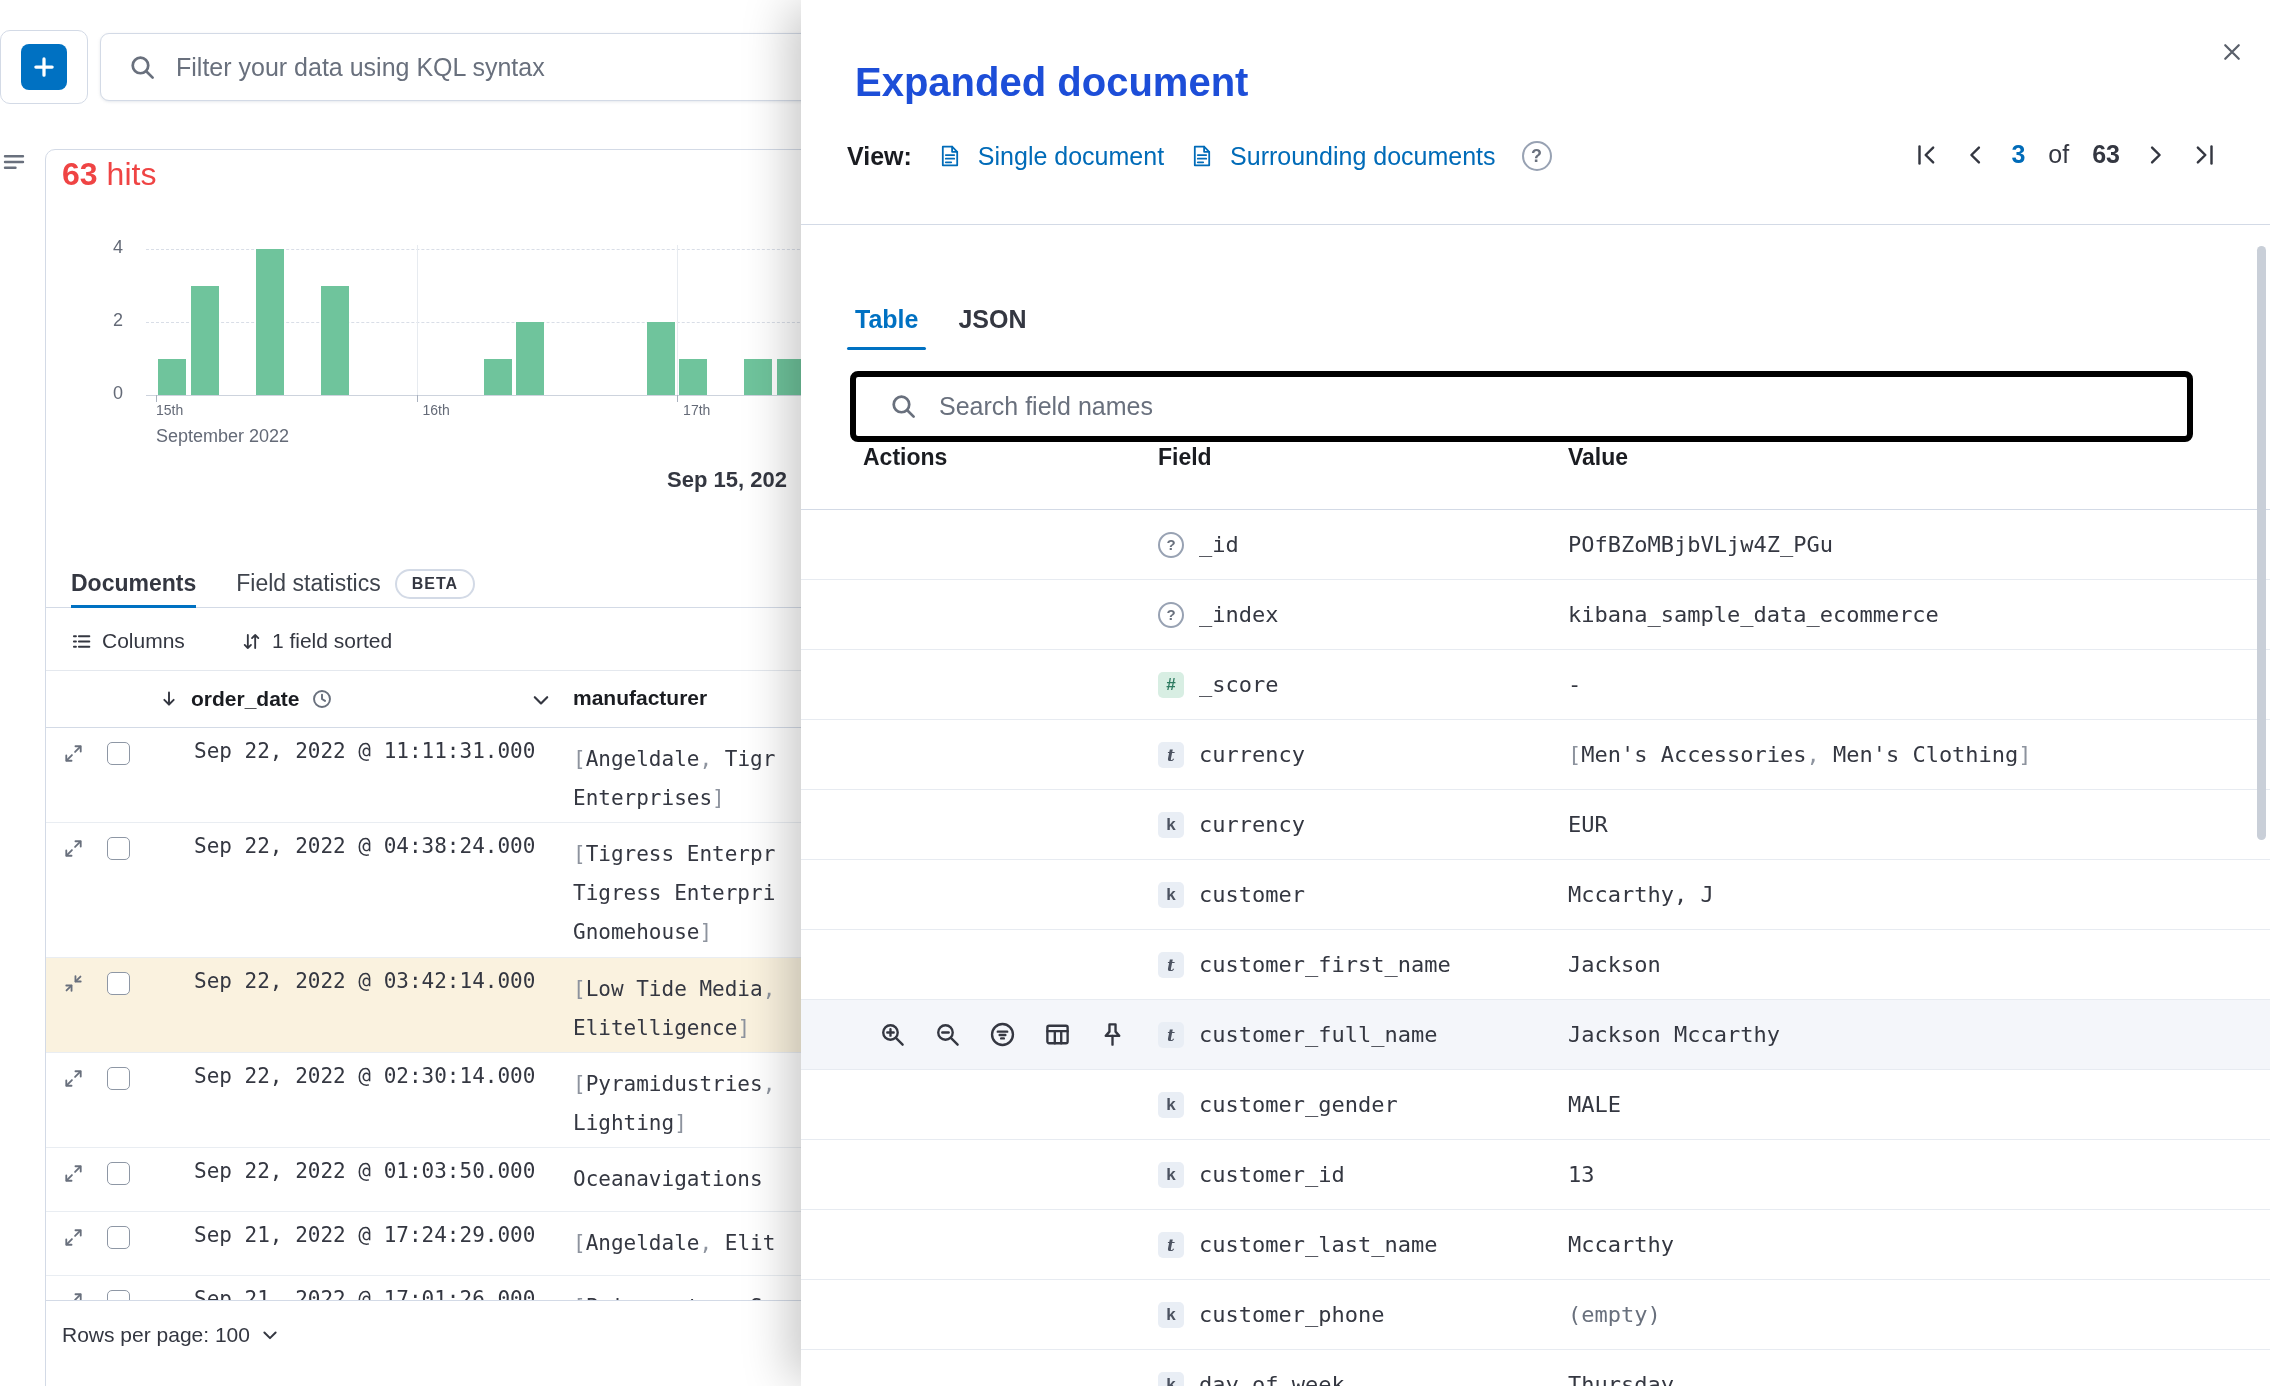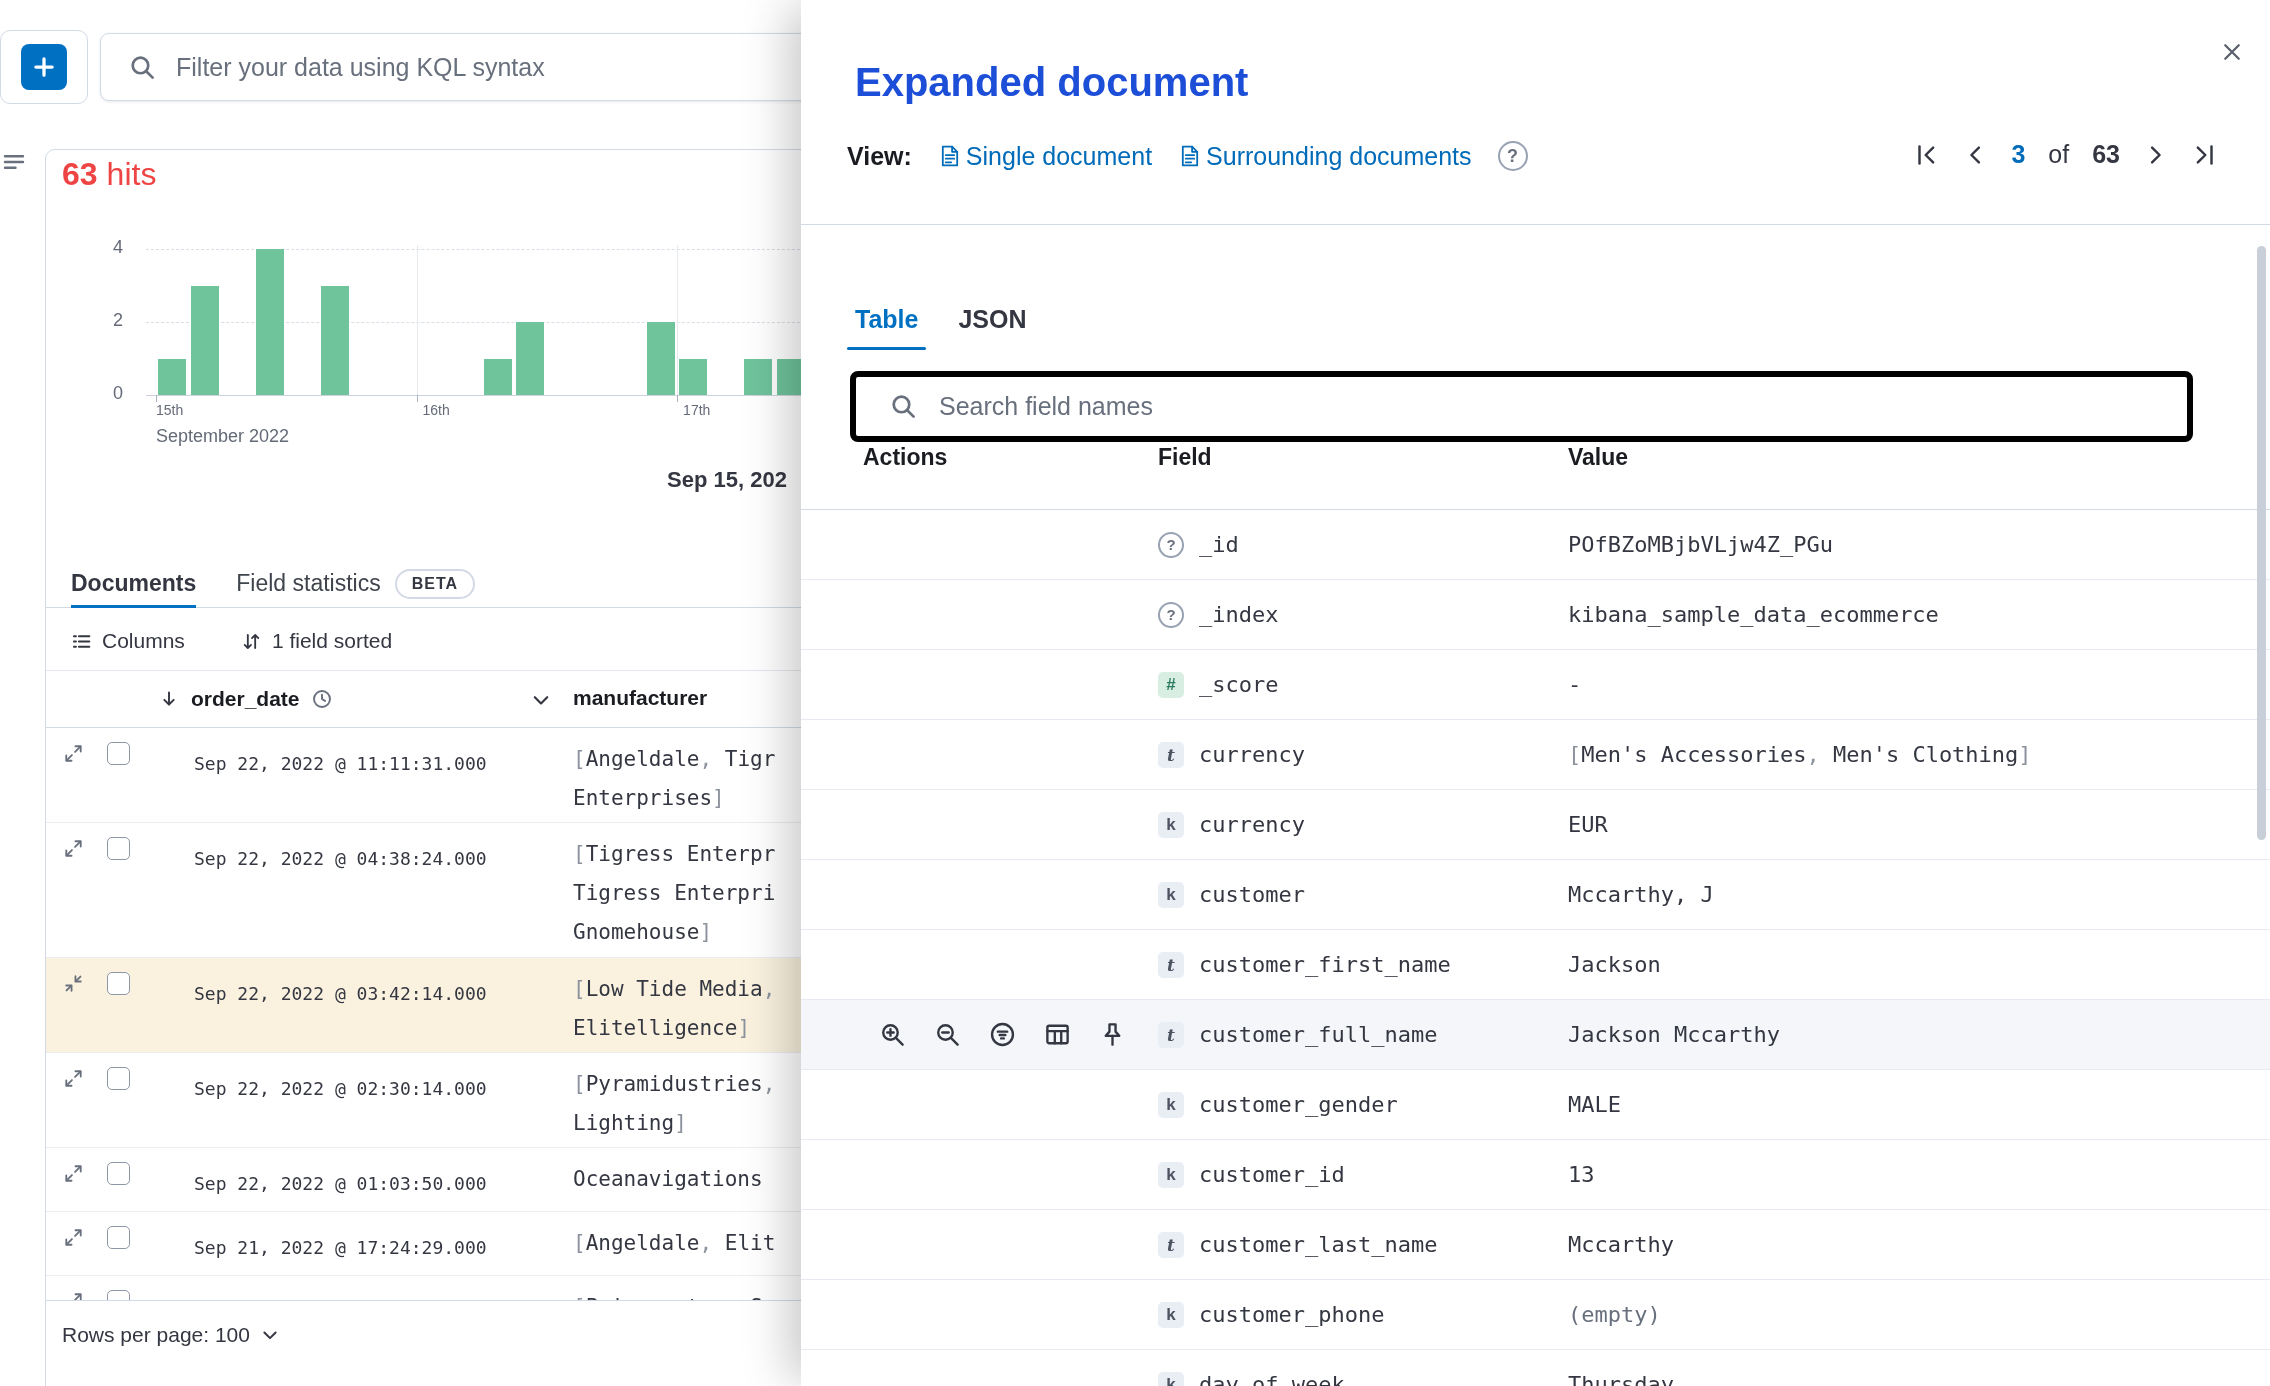--- a/index.html
+++ b/index.html
@@ -66,37 +66,37 @@
   .hicon{width:22px;height:22px;color:#343741;flex:none}
   .hicon.clock{color:#69707d}
   .h-chev{position:absolute;left:484px;top:18px;width:22px;height:22px;color:#343741;cursor:pointer}
   .h-manu{position:absolute;left:527px;top:15px}
   #doc-rows{position:absolute;left:0;top:578px;width:100%}
   .doc-row{position:relative;width:100%;border-bottom:1px solid #e9edf2;background:#fff}
   .doc-row.hl{background:#faf2df}
   .expand-btn{position:absolute;left:17px;top:15px;width:21px;height:21px;color:#69707d;cursor:pointer}
   .checkbox{position:absolute;left:61px;top:14px;width:23px;height:23px;border:1px solid #8e97a5;
     border-radius:5px;background:#fff;cursor:pointer}
-  .cell-date{position:absolute;left:148px;top:16px;font-size:18px;line-height:39px;white-space:nowrap}
+  .cell-date{position:absolute;left:148px;top:4px;font-size:21px;line-height:39px;white-space:nowrap}
   .cell-manu{position:absolute;left:527px;top:12px;font-size:21px;line-height:39px;white-space:nowrap}
   .pnc{color:#8d939e}
   .grid-footer{position:absolute;left:0;top:1150px;width:100%;height:100px;border-top:1px solid #d3dae6;
     background:#fff;display:flex;align-items:flex-start;padding:22px 0 0 16px}
   .rpp{display:flex;align-items:center;gap:10px;font-size:21px;color:#343741;cursor:pointer}
   .rpp .chev{width:20px;height:20px;color:#343741}
 
   
   .flyout{position:absolute;left:801px;top:0;width:1469px;height:1386px;background:#fff;z-index:20;
     box-shadow:-18px 0 44px -6px rgba(0,0,0,.22)}
   .fly-close{position:absolute;right:16px;top:30px;width:44px;height:44px;border:none;background:transparent;
     color:#5a606b;cursor:pointer;padding:10px}
   .fly-title{position:absolute;left:46px;top:52px;margin:8px;font-size:40px;font-weight:700;color:#1d4ed8}
   .view-row{position:absolute;left:46px;top:138px;height:36px;display:flex;align-items:center;gap:26px;font-size:25px}
   .view-label{font-weight:700;color:#1a1c21}
-  .view-link{display:flex;align-items:center;gap:4px;color:#006bb8;text-decoration:none;cursor:pointer}
+  .view-link{display:flex;align-items:center;gap:16px;color:#006bb8;text-decoration:none;cursor:pointer}
   .dicon{width:24px;height:24px;flex:none}
   .help-badge{width:30px;height:30px;border:2px solid #98a2b3;border-radius:50%;color:#69707d;
     font-size:18px;font-weight:700;display:flex;align-items:center;justify-content:center;cursor:pointer}
   .pager{position:absolute;right:52px;top:140px;display:flex;align-items:center;gap:23px;font-size:25px;color:#343741}
   .pbtn{width:26px;height:26px;color:#343741;cursor:pointer}
   .pager .cur{color:#006bb8;font-weight:600;cursor:pointer}
   .pager .tot{font-weight:700}
   .fly-divider{position:absolute;left:0;top:224px;width:100%;border-top:1px solid #d3dae6}
   .fly-tabs{position:absolute;left:46px;top:295px;display:flex;gap:24px;font-size:25px;font-weight:700}
   .ftab{position:relative;padding:10px 8px 16px;cursor:pointer}

